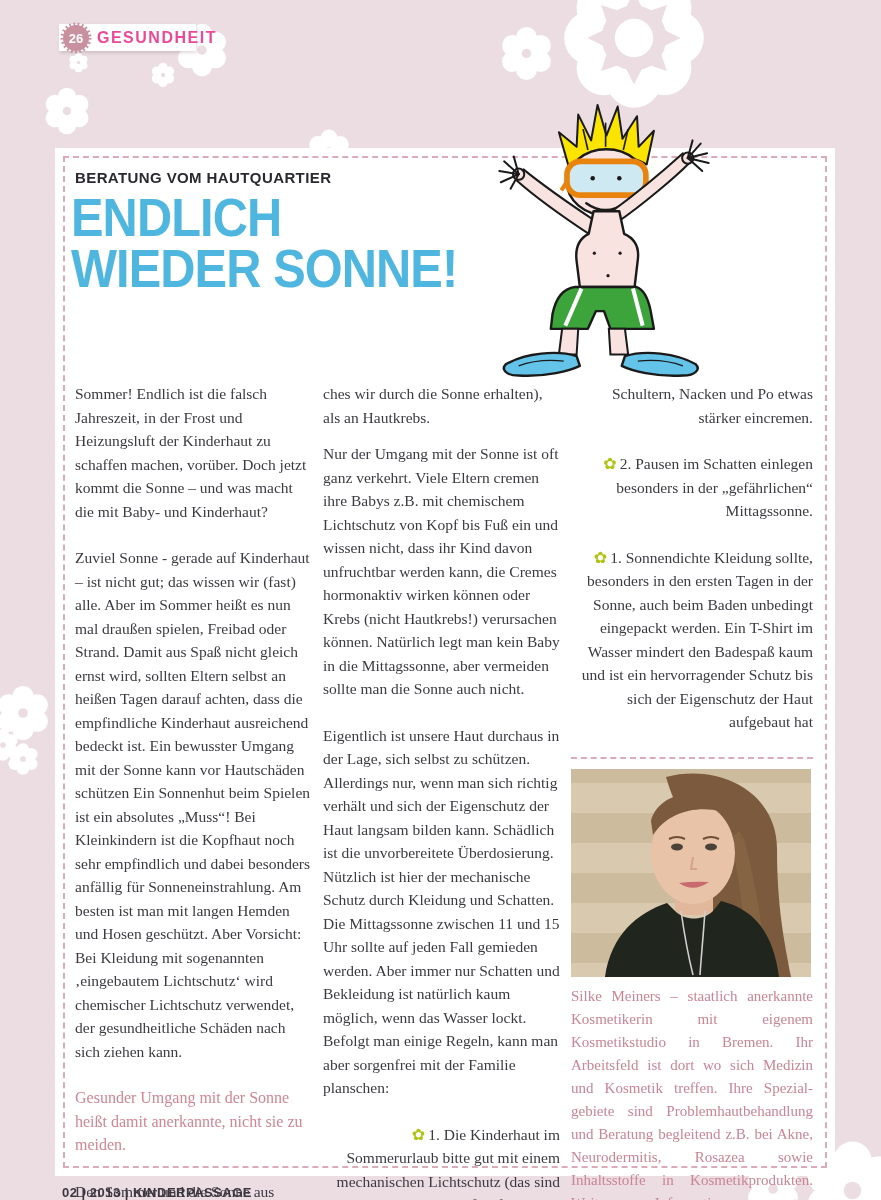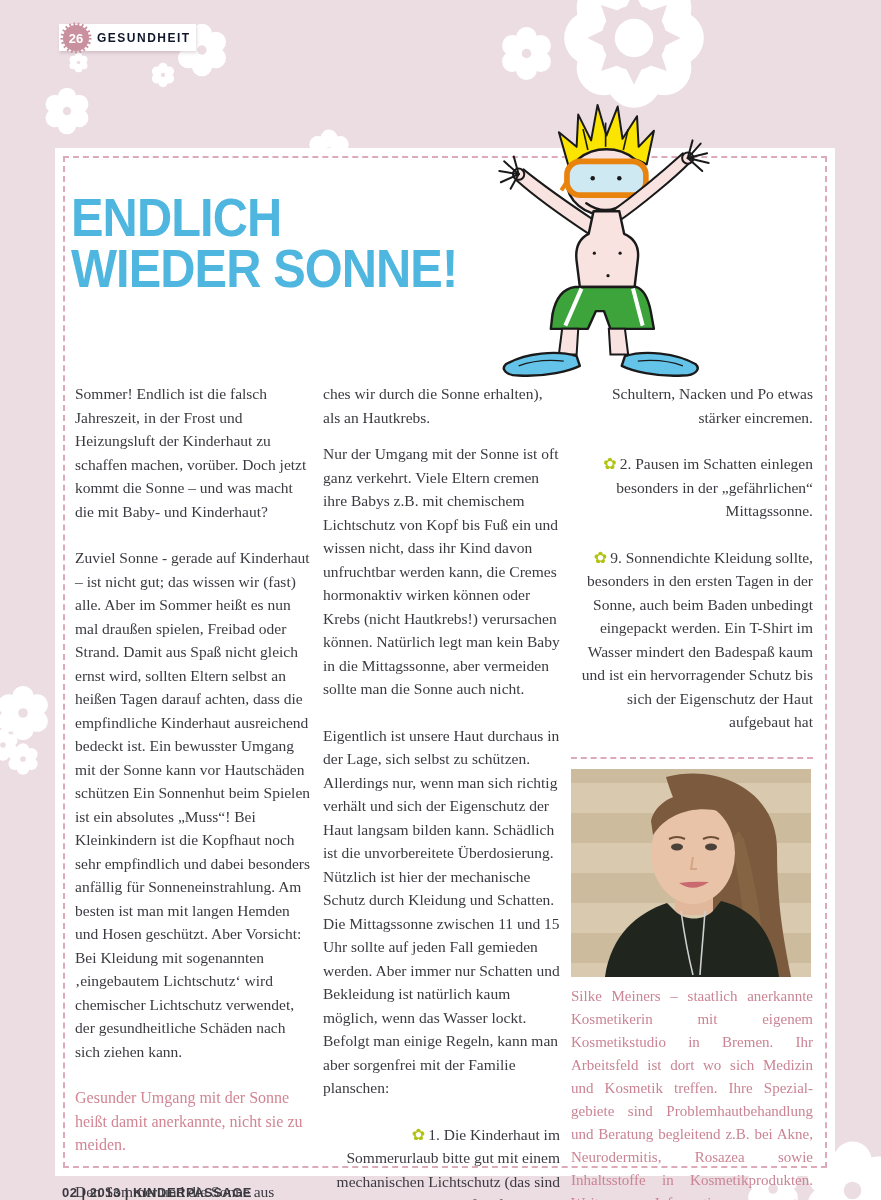--- a/index.html
+++ b/index.html
@@ -11,21 +11,21 @@
   
   .flower{position:absolute;pointer-events:none;}
   
   .section-bar{
     position:absolute;left:59px;top:24px;width:137px;height:27px;
     background:#ffffff;box-shadow:1px 2px 3px rgba(90,60,70,.18);
     display:flex;align-items:center;
   }
   .section-bar .label{
     margin-left:38px;font-family:"Liberation Sans",sans-serif;
-    font-size:12px;font-weight:700;letter-spacing:1.5px;color:#0f172a;
+    font-size:16px;font-weight:700;letter-spacing:1.5px;color:#ec4899;
   }
   .page-badge{position:absolute;left:58px;top:20px;width:36px;height:36px;}
   
   .card{
     position:absolute;left:55px;top:148px;width:780px;height:1028px;
     background:#ffffff;
   }
   .card-border{
     position:absolute;left:8px;top:8px;right:8px;bottom:8px;
     border:2px dashed #dcaab9;pointer-events:none;
@@ -159,20 +159,21 @@
   <span class="label">GESUNDHEIT</span>
 </div>
 <svg class="page-badge" viewBox="0 0 36 36">
   <circle cx="18" cy="18" r="13" fill="#c9909f" stroke="#c9909f" stroke-width="5" stroke-dasharray="1.6 2.3"></circle>
   <text x="18" y="23" text-anchor="middle" fill="#ffffff" font-family="Liberation Sans, sans-serif" font-size="13" font-weight="bold">26</text>
 </svg>
 
 <div class="card">
   <div class="card-border"></div>
 
+  <div class="kicker">BERATUNG VOM HAUTQUARTIER</div>
 
   <div class="headline">
     <div>ENDLICH</div>
     <div>WIEDER SONNE!</div>
   </div>
 
   <svg class="boy" viewBox="0 0 300 370">
 
     <path d="M106,102 L94,60 L116,78 L118,38 L134,70 L142,26 L153,64 L167,28 L173,68 L191,40 L193,78 L212,58 L203,100
              C182,86 126,86 106,102 Z" fill="#fbe400" stroke="#1a1a1a" stroke-width="2.5" stroke-linejoin="round"></path>
@@ -238,21 +239,21 @@
   <div class="col col2">
     <p class="nogap">ches wir durch die Sonne erhalten), als an Hautkrebs.</p>
     <p>Nur der Umgang mit der Sonne ist oft ganz verkehrt. Viele Eltern cremen ihre Babys z.B. mit chemischem Lichtschutz von Kopf bis Fuß ein und wissen nicht, dass ihr Kind davon unfruchtbar werden kann, die Cremes hormonaktiv wirken können oder Krebs (nicht Hautkrebs!) verursachen können. Natürlich legt man kein Baby in die Mittagssonne, aber vermeiden sollte man die Sonne auch nicht.</p>
     <p>Eigentlich ist unsere Haut durchaus in der Lage, sich selbst zu schützen. Allerdings nur, wenn man sich richtig verhält und sich der Eigenschutz der Haut langsam bilden kann. Schädlich ist die unvorbereitete Überdosierung. Nützlich ist hier der mechanische Schutz durch Kleidung und Schatten. Die Mittagssonne zwischen 11 und 15 Uhr sollte auf jeden Fall gemieden werden. Aber immer nur Schatten und Bekleidung ist natürlich kaum möglich, wenn das Wasser lockt. Befolgt man einige Regeln, kann man aber sorgenfrei mit der Familie planschen:</p>
     <p class="tip"><span class="bullet">✿</span><span>1. Die Kinderhaut im Sommerurlaub bitte gut mit einem mechanischen Lichtschutz (das sind die Cremes, die so weiß auf der Haut bleiben) einreiben. Dieser Lichtschutz wirkt sofort und muss nicht 30 Minuten vorher eingecremt werden. Kopf, Stirn, Ohren, Nase, Hände, Knie, Füße,</span></p>
   </div>
 
   <div class="col col3">
     <p class="tip">Schultern, Nacken und Po etwas stärker eincremen.</p>
     <p class="tip"><span class="bullet">✿</span><span>2. Pausen im Schatten einlegen besonders in der „gefährlichen“ Mittagssonne.</span></p>
-    <p class="tip"><span class="bullet">✿</span><span>9. Sonnendichte Kleidung sollte, besonders in den ersten Tagen in der Sonne, auch beim Baden unbedingt eingepackt werden. Ein T-Shirt im Wasser mindert den Badespaß kaum und ist ein hervorragender Schutz bis sich der Eigenschutz der Haut aufgebaut hat</span></p>
+    <p class="tip"><span class="bullet">✿</span><span>1. Sonnendichte Kleidung sollte, besonders in den ersten Tagen in der Sonne, auch beim Baden unbedingt eingepackt werden. Ein T-Shirt im Wasser mindert den Badespaß kaum und ist ein hervorragender Schutz bis sich der Eigenschutz der Haut aufgebaut hat</span></p>
 
     <hr class="divider">
 
     <svg class="portrait" width="240" height="208" viewBox="0 0 240 208">
       <rect width="240" height="208" fill="#cdbb9e"></rect>
       <g fill="#d9c9ae">
         <rect y="14" width="240" height="30"></rect>
           <rect y="74" width="240" height="30"></rect>
         <rect y="134" width="240" height="30"></rect>
           <rect y="194" width="240" height="14"></rect>

